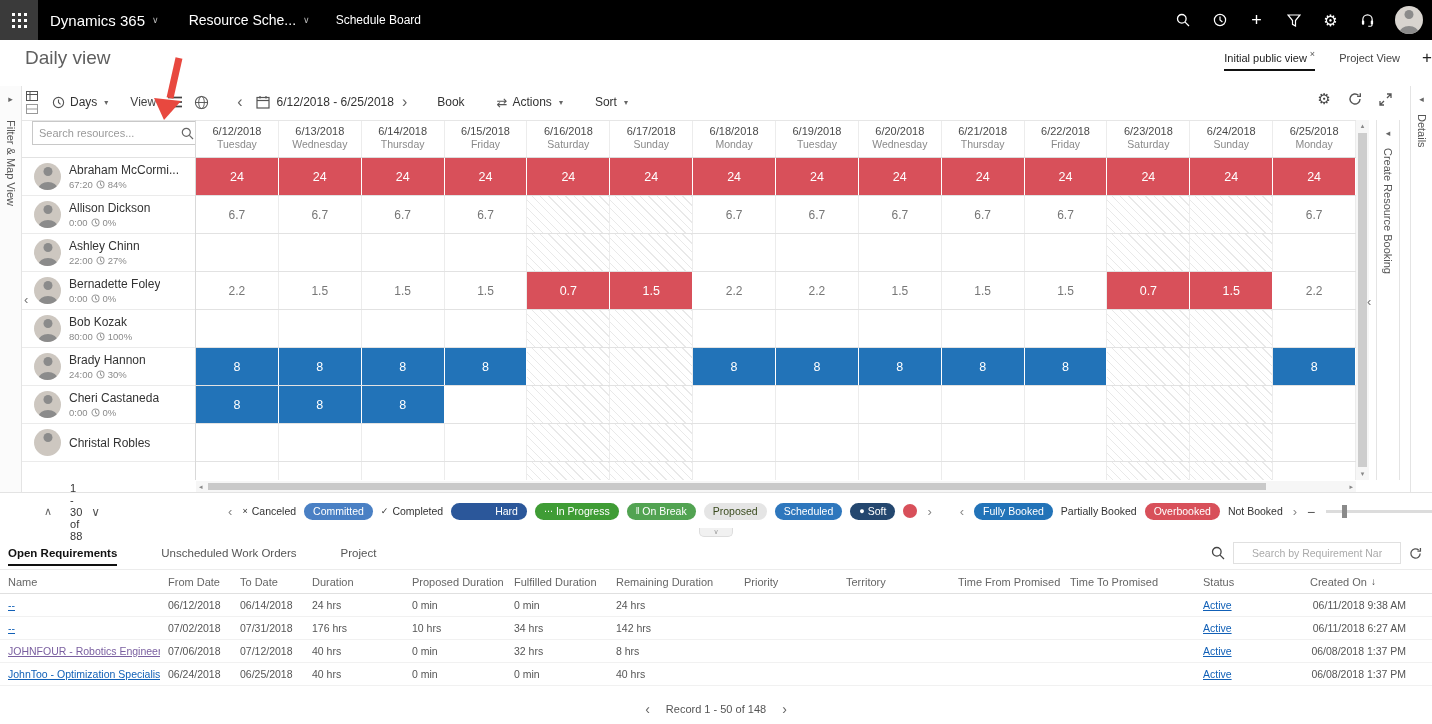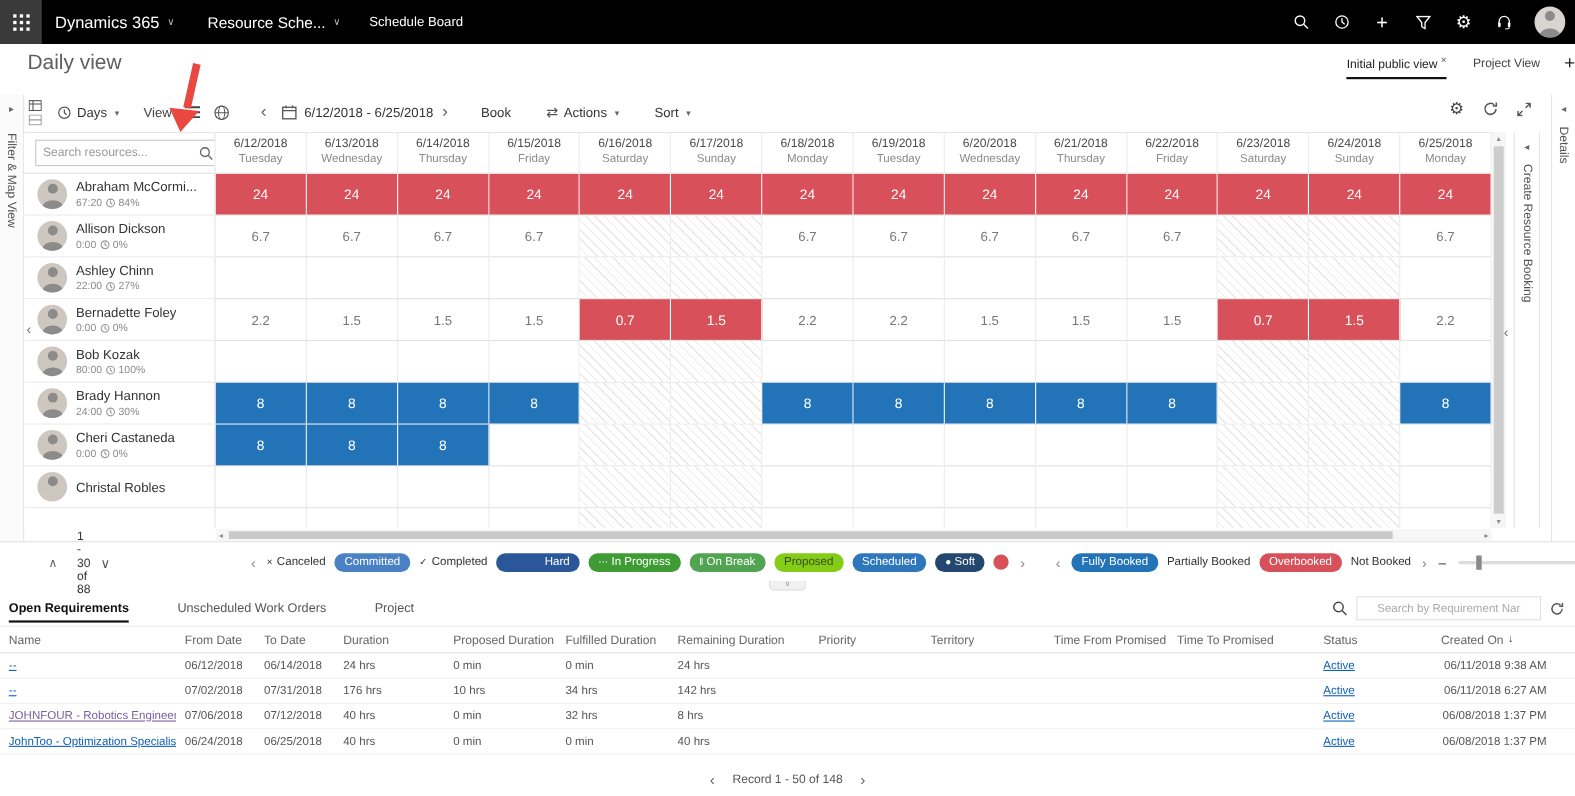--- a/index.html
+++ b/index.html
@@ -44,21 +44,21 @@
   .tb-right{position:absolute;top:90px;right:40px;display:flex;gap:17px;align-items:center;color:#555;z-index:5;}
   .gear-glyph{font-size:15px;color:#444;cursor:pointer;}
 
   
   .left-strip{position:absolute;left:0;top:86px;width:22px;height:406px;background:#fbfbfb;border-right:1px solid #e4e4e4;text-align:center;}
   .ls-arrow{display:block;font-size:9px;color:#666;margin-top:8px;cursor:pointer;}
   .ls-text{writing-mode:vertical-rl;font-size:11px;color:#555;margin:16px auto 0;}
 
   
   .resource-panel{position:absolute;left:22px;top:120px;width:174px;height:360px;border-right:1px solid #d9d9d9;background:#fff;overflow:hidden;}
-  .res-search{height:38px;border-top:1px solid #e6e6e6;border-bottom:1px solid #e2e2e2;display:flex;align-items:center;padding:0 10px;}
+  .res-search{height:38px;border-top:1px solid #e6e6e6;border-bottom:1px solid #e2e2e2;display:flex;padding:0 10px;}
   .res-box{flex:1;height:24px;border:1px solid #c8c8c8;display:flex;align-items:center;padding:0 6px;background:#fff;}
   .res-box input{flex:1;border:0;outline:0;font-size:11px;color:#555;font-family:inherit;min-width:0;}
   .res-box input::placeholder{color:#9a9a9a;}
   .res-item{height:38px;display:flex;align-items:center;gap:8px;padding-left:12px;border-bottom:1px solid #ebebeb;cursor:pointer;}
   .avatar{width:27px;height:27px;border-radius:50%;background:#cdc7c0;position:relative;overflow:hidden;flex:none;}
   .res-name{font-size:12px;color:#333;max-width:124px;white-space:nowrap;overflow:hidden;}
   .res-meta{font-size:9.5px;color:#8a8a8a;display:flex;align-items:center;gap:3px;margin-top:2px;}
 
   
   .grid-header{position:absolute;left:196px;top:120px;width:1160px;height:38px;display:flex;border-top:1px solid #e6e6e6;border-bottom:1px solid #dcdcdc;background:#fff;}
@@ -679,21 +679,21 @@
         <span>Hard</span>
       </span>
       <span class="pill" style="background: rgb(63, 156, 53); color: rgb(255, 255, 255);">
         <span class="leg-ico">⋯</span>
         <span>In Progress</span>
       </span>
       <span class="pill" style="background: rgb(82, 163, 82); color: rgb(255, 255, 255);">
         <span class="leg-ico">‖</span>
         <span>On Break</span>
       </span>
-      <span class="pill" style="background: #84cc16; color: rgb(58, 74, 30);">
+      <span class="pill" style="background: #e5e5e5; color: rgb(58, 74, 30);">
         <span>Proposed</span>
       </span>
       <span class="pill" style="background: rgb(46, 119, 189); color: rgb(255, 255, 255);">
         <span>Scheduled</span>
       </span>
       <span class="pill" style="background: rgb(36, 71, 111); color: rgb(255, 255, 255);">
         <span class="leg-ico">●</span>
         <span>Soft</span>
       </span>
       <span class="pill mini" style="background: rgb(216, 80, 90); color: rgb(255, 255, 255);"></span>

